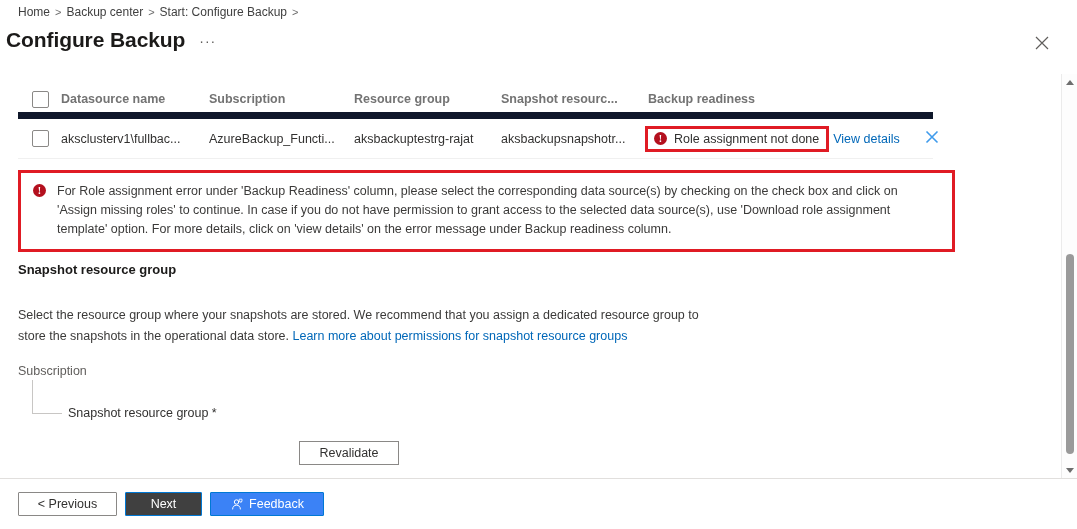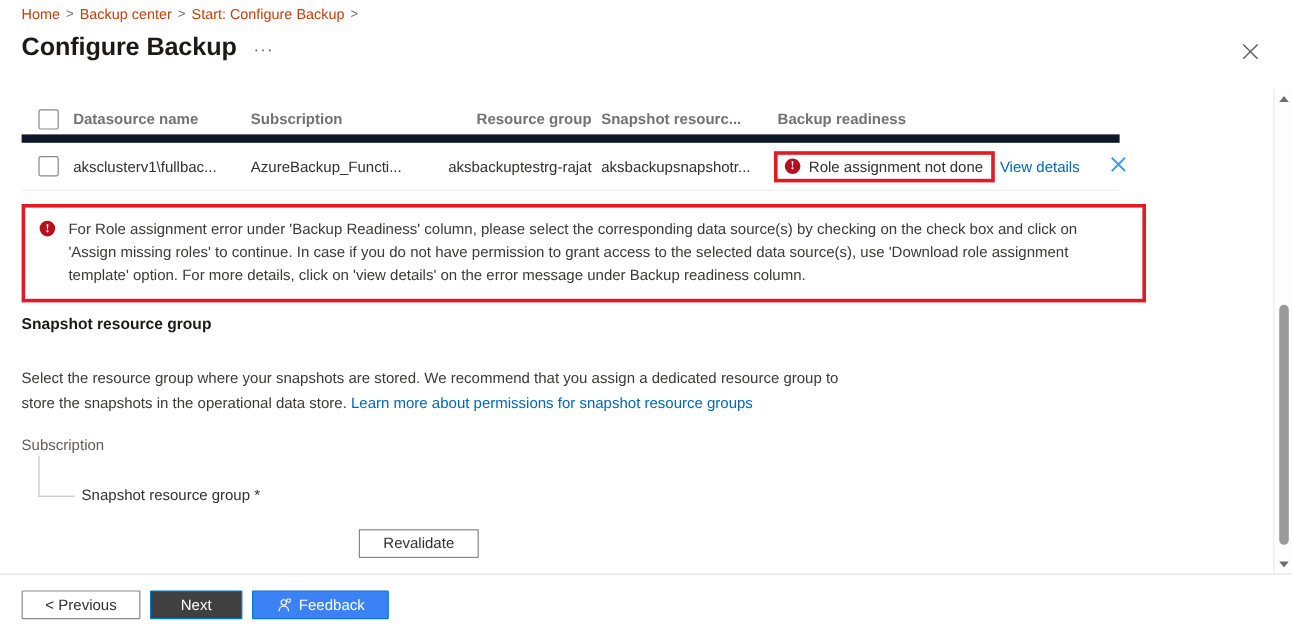--- a/index.html
+++ b/index.html
@@ -13,26 +13,26 @@
   }
   .page { position: relative; width: 1077px; height: 529px; background:#fff; }
 
   
   .breadcrumb {
     position: absolute; left: 18px; top: 4px;
     font-size: 12px; line-height: 16px;
     display: flex; align-items: center; gap: 5px;
     white-space: nowrap;
   }
-  .crumb { color: #c2410c; cursor: pointer; }
+  .crumb { color: #404040; cursor: pointer; }
   .crumb-sep { color: #6d6d6d; font-size: 11px; }
 
   
   .title-row {
-    position: absolute; left: 18px; top: 28px;
+    position: absolute; left: 6px; top: 28px;
     display: flex; align-items: flex-end; gap: 14px;
   }
   .page-title {
     font-size: 21px; font-weight: 600; letter-spacing: -0.1px;
     color: #1b1a19;
   }
   .title-ellipsis {
     font-size: 14px; color: #605e5c; letter-spacing: 1px;
     cursor: pointer; position: relative; top: -3px;
   }
@@ -82,21 +82,21 @@
     border-bottom: 1px solid #f0f0f0;
     font-size: 12.5px; color: #323130;
   }
   .cell-check { width: 43px; flex: 0 0 43px; display: flex; align-items: center; padding-left: 14px; }
   .cbx {
     width: 17px; height: 17px; border: 1px solid #8a8886;
     background: #fff; border-radius: 2px; cursor: pointer;
   }
   .c-ds   { width: 148px; flex: 0 0 148px; }
   .c-sub  { width: 145px; flex: 0 0 145px; }
-  .c-rg   { width: 147px; flex: 0 0 147px; text-align: right; }
+  .c-rg   { width: 147px; flex: 0 0 147px; }
   .c-srg  { width: 147px; flex: 0 0 147px; }
   .c-br   { flex: 1 1 auto; display: flex; align-items: center; }
   .truncate { overflow: hidden; text-overflow: ellipsis; white-space: nowrap; padding-right: 8px; }
 
   .readiness-box {
     display: inline-flex; align-items: center; gap: 7px;
     border: 3px solid #e01b24;
     padding: 3px 7px 3px 6px;
     margin-left: -3px;
   }

